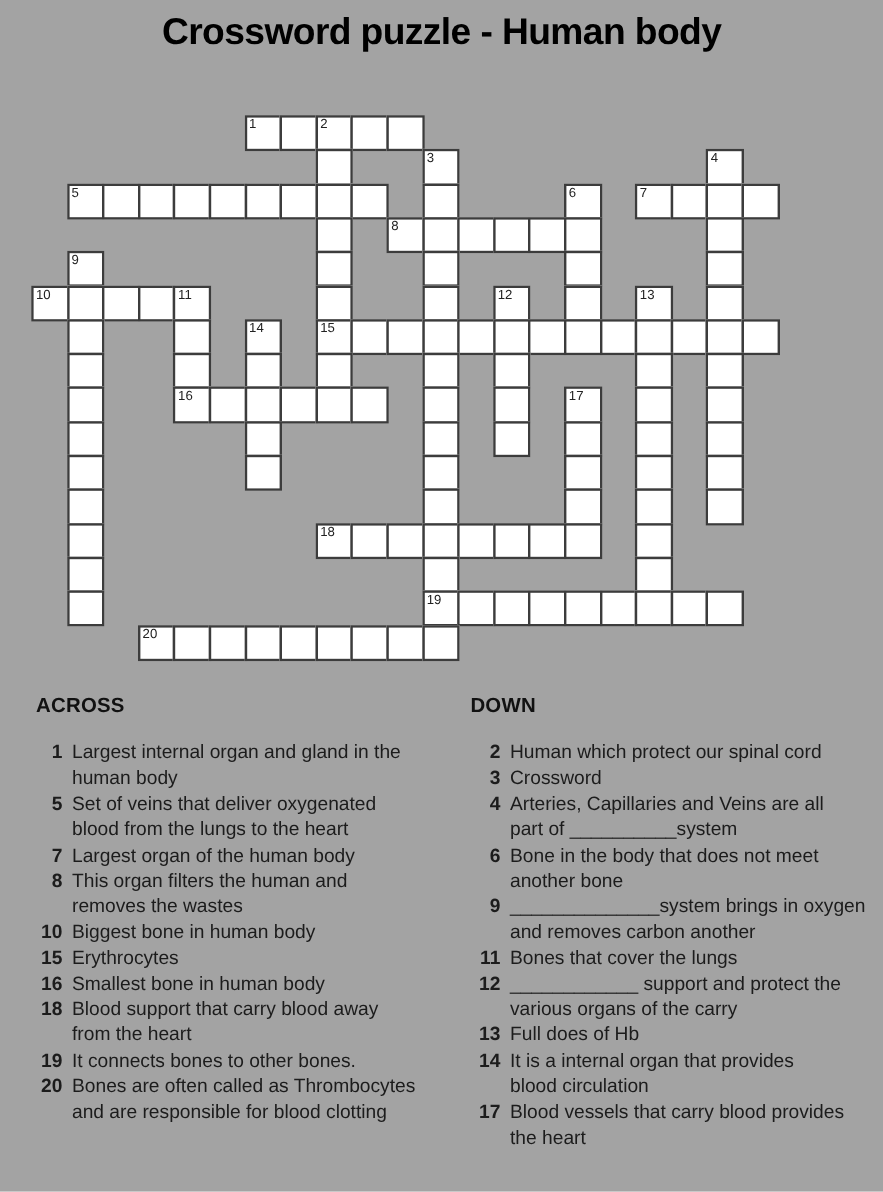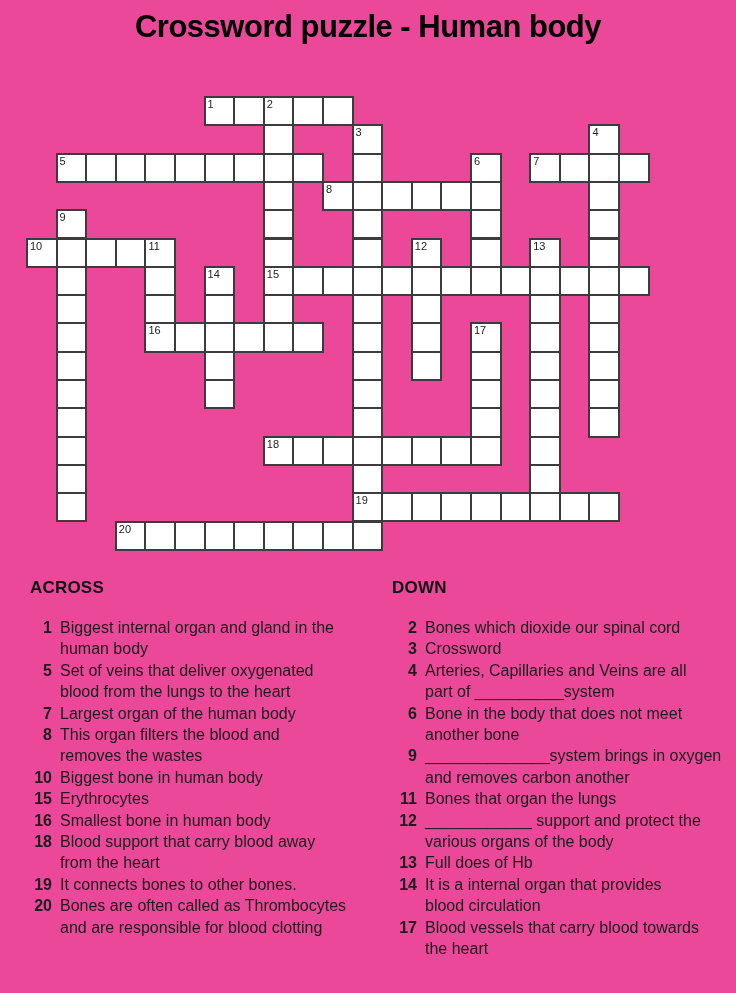--- a/index.html
+++ b/index.html
@@ -4,21 +4,21 @@
 <style>
   html, body { margin: 0; padding: 0; }
   body {
     width: 736px; height: 993px;
     background: #ffffff;
     font-family: "Liberation Sans", sans-serif;
     color: #1c1c1c;
     position: relative;
     overflow: hidden;
   }
-  .page { position: absolute; left: 0; top: 0; width: 736px; height: 993px; background: #ec4899; }
+  .page { position: absolute; left: 0; top: 0; width: 736px; height: 993px; background: #a3a3a3; }
 
   .title {
     position: absolute; top: 9px; left: 0; right: 0;
     text-align: center;
     font-size: 31px; font-weight: bold; color: #000;
     letter-spacing: -0.5px;
     margin: 0;
   }
 
   .grid { position: absolute; left: 26px; top: 96px; }
@@ -239,35 +239,35 @@
       <div class="cell" style="left: 266.4px; top: 424.5px;"></div>
       <div class="cell" style="left: 296px; top: 424.5px;"></div>
       <div class="cell" style="left: 325.6px; top: 424.5px;"></div>
     </div>
 
   <div class="clues-section clues-across">
     <h2 class="clues-header">ACROSS</h2>
     <div class="clue-list">
         <div class="clue">
           <div class="clue-num">1</div>
-          <div class="clue-text">Biggest internal organ and gland in the
+          <div class="clue-text">Largest internal organ and gland in the
 human body</div>
         </div>
         <div class="clue">
           <div class="clue-num">5</div>
           <div class="clue-text">Set of veins that deliver oxygenated
 blood from the lungs to the heart</div>
         </div>
         <div class="clue">
           <div class="clue-num">7</div>
           <div class="clue-text">Largest organ of the human body</div>
         </div>
         <div class="clue">
           <div class="clue-num">8</div>
-          <div class="clue-text">This organ filters the blood and
+          <div class="clue-text">This organ filters the human and
 removes the wastes</div>
         </div>
         <div class="clue">
           <div class="clue-num">10</div>
           <div class="clue-text">Biggest bone in human body</div>
         </div>
         <div class="clue">
           <div class="clue-num">15</div>
           <div class="clue-text">Erythrocytes</div>
         </div>
@@ -290,21 +290,21 @@
 and are responsible for blood clotting</div>
         </div>
       </div>
   </div>
 
   <div class="clues-section clues-down">
     <h2 class="clues-header">DOWN</h2>
     <div class="clue-list">
         <div class="clue">
           <div class="clue-num">2</div>
-          <div class="clue-text">Bones which dioxide our spinal cord</div>
+          <div class="clue-text">Human which protect our spinal cord</div>
         </div>
         <div class="clue">
           <div class="clue-num">3</div>
           <div class="clue-text">Crossword</div>
         </div>
         <div class="clue">
           <div class="clue-num">4</div>
           <div class="clue-text">Arteries, Capillaries and Veins are all
 part of __________system</div>
         </div>
@@ -313,37 +313,37 @@
           <div class="clue-text">Bone in the body that does not meet
 another bone</div>
         </div>
         <div class="clue">
           <div class="clue-num">9</div>
           <div class="clue-text">______________system brings in oxygen
 and removes carbon another</div>
         </div>
         <div class="clue">
           <div class="clue-num">11</div>
-          <div class="clue-text">Bones that organ the lungs</div>
+          <div class="clue-text">Bones that cover the lungs</div>
         </div>
         <div class="clue">
           <div class="clue-num">12</div>
           <div class="clue-text">____________ support and protect the
-various organs of the body</div>
+various organs of the carry</div>
         </div>
         <div class="clue">
           <div class="clue-num">13</div>
           <div class="clue-text">Full does of Hb</div>
         </div>
         <div class="clue">
           <div class="clue-num">14</div>
           <div class="clue-text">It is a internal organ that provides
 blood circulation</div>
         </div>
         <div class="clue">
           <div class="clue-num">17</div>
-          <div class="clue-text">Blood vessels that carry blood towards
+          <div class="clue-text">Blood vessels that carry blood provides
 the heart</div>
         </div>
       </div>
   </div>
 
 </div>
 
 </body></html>

